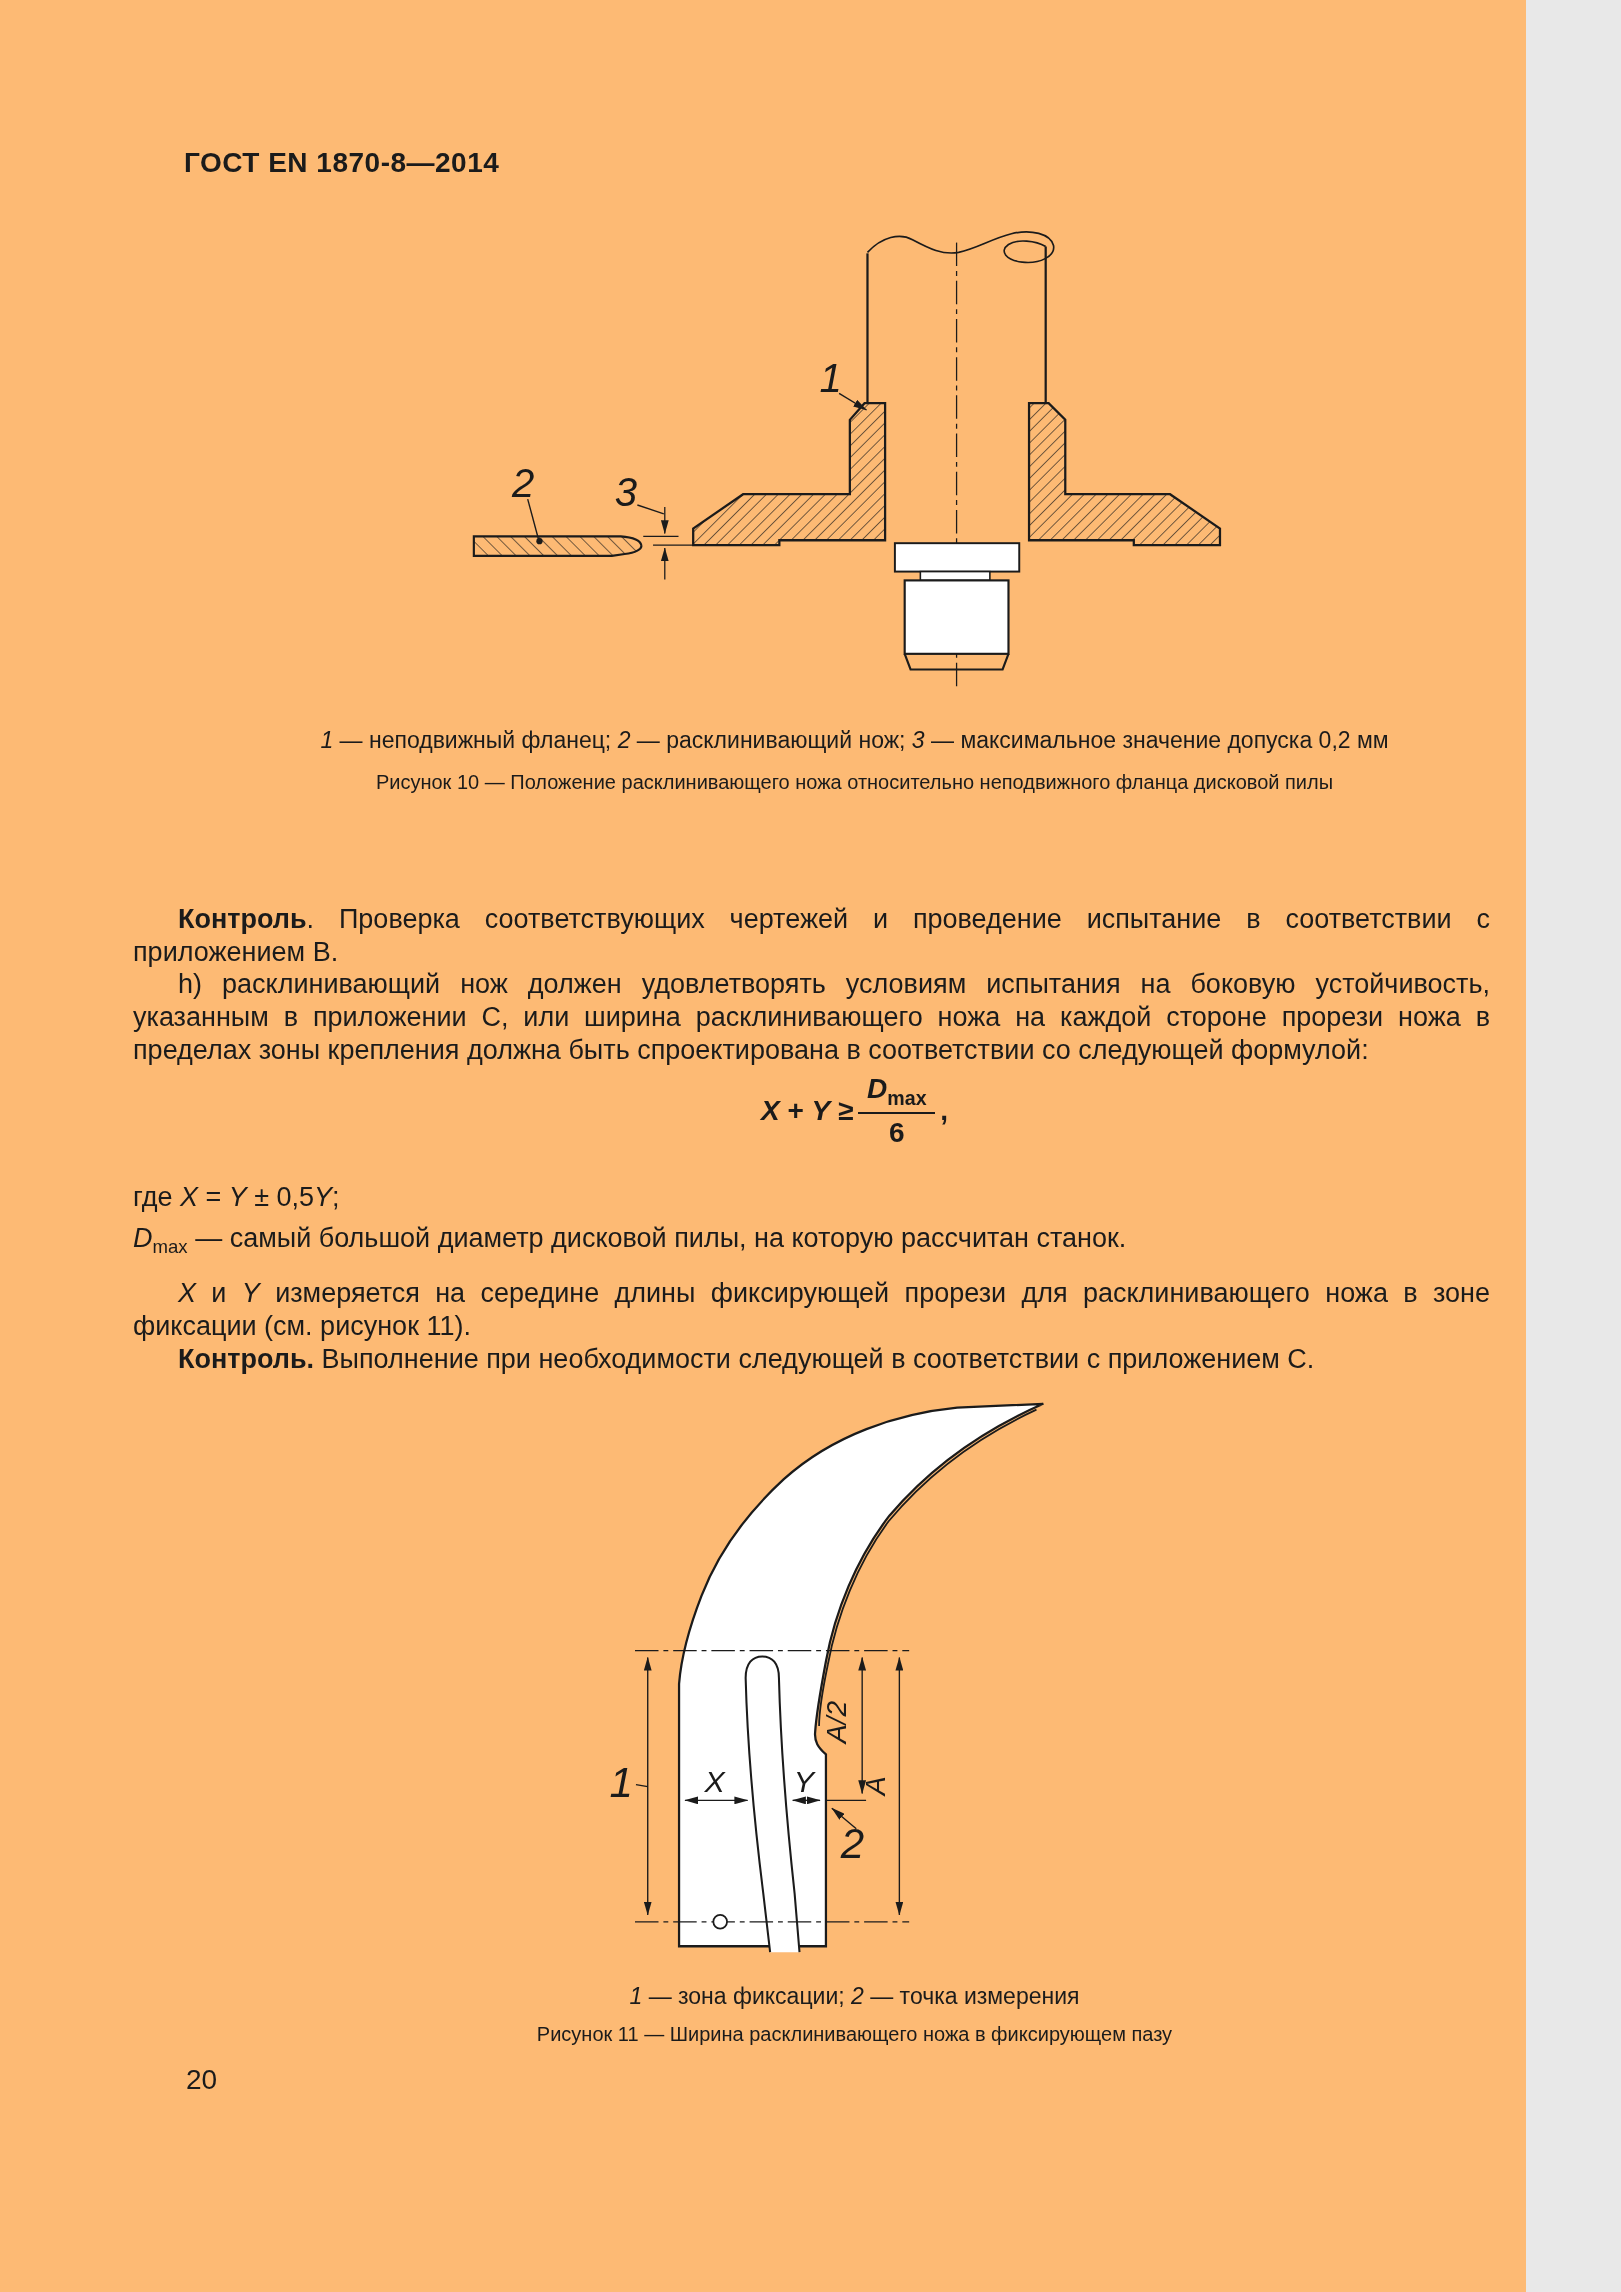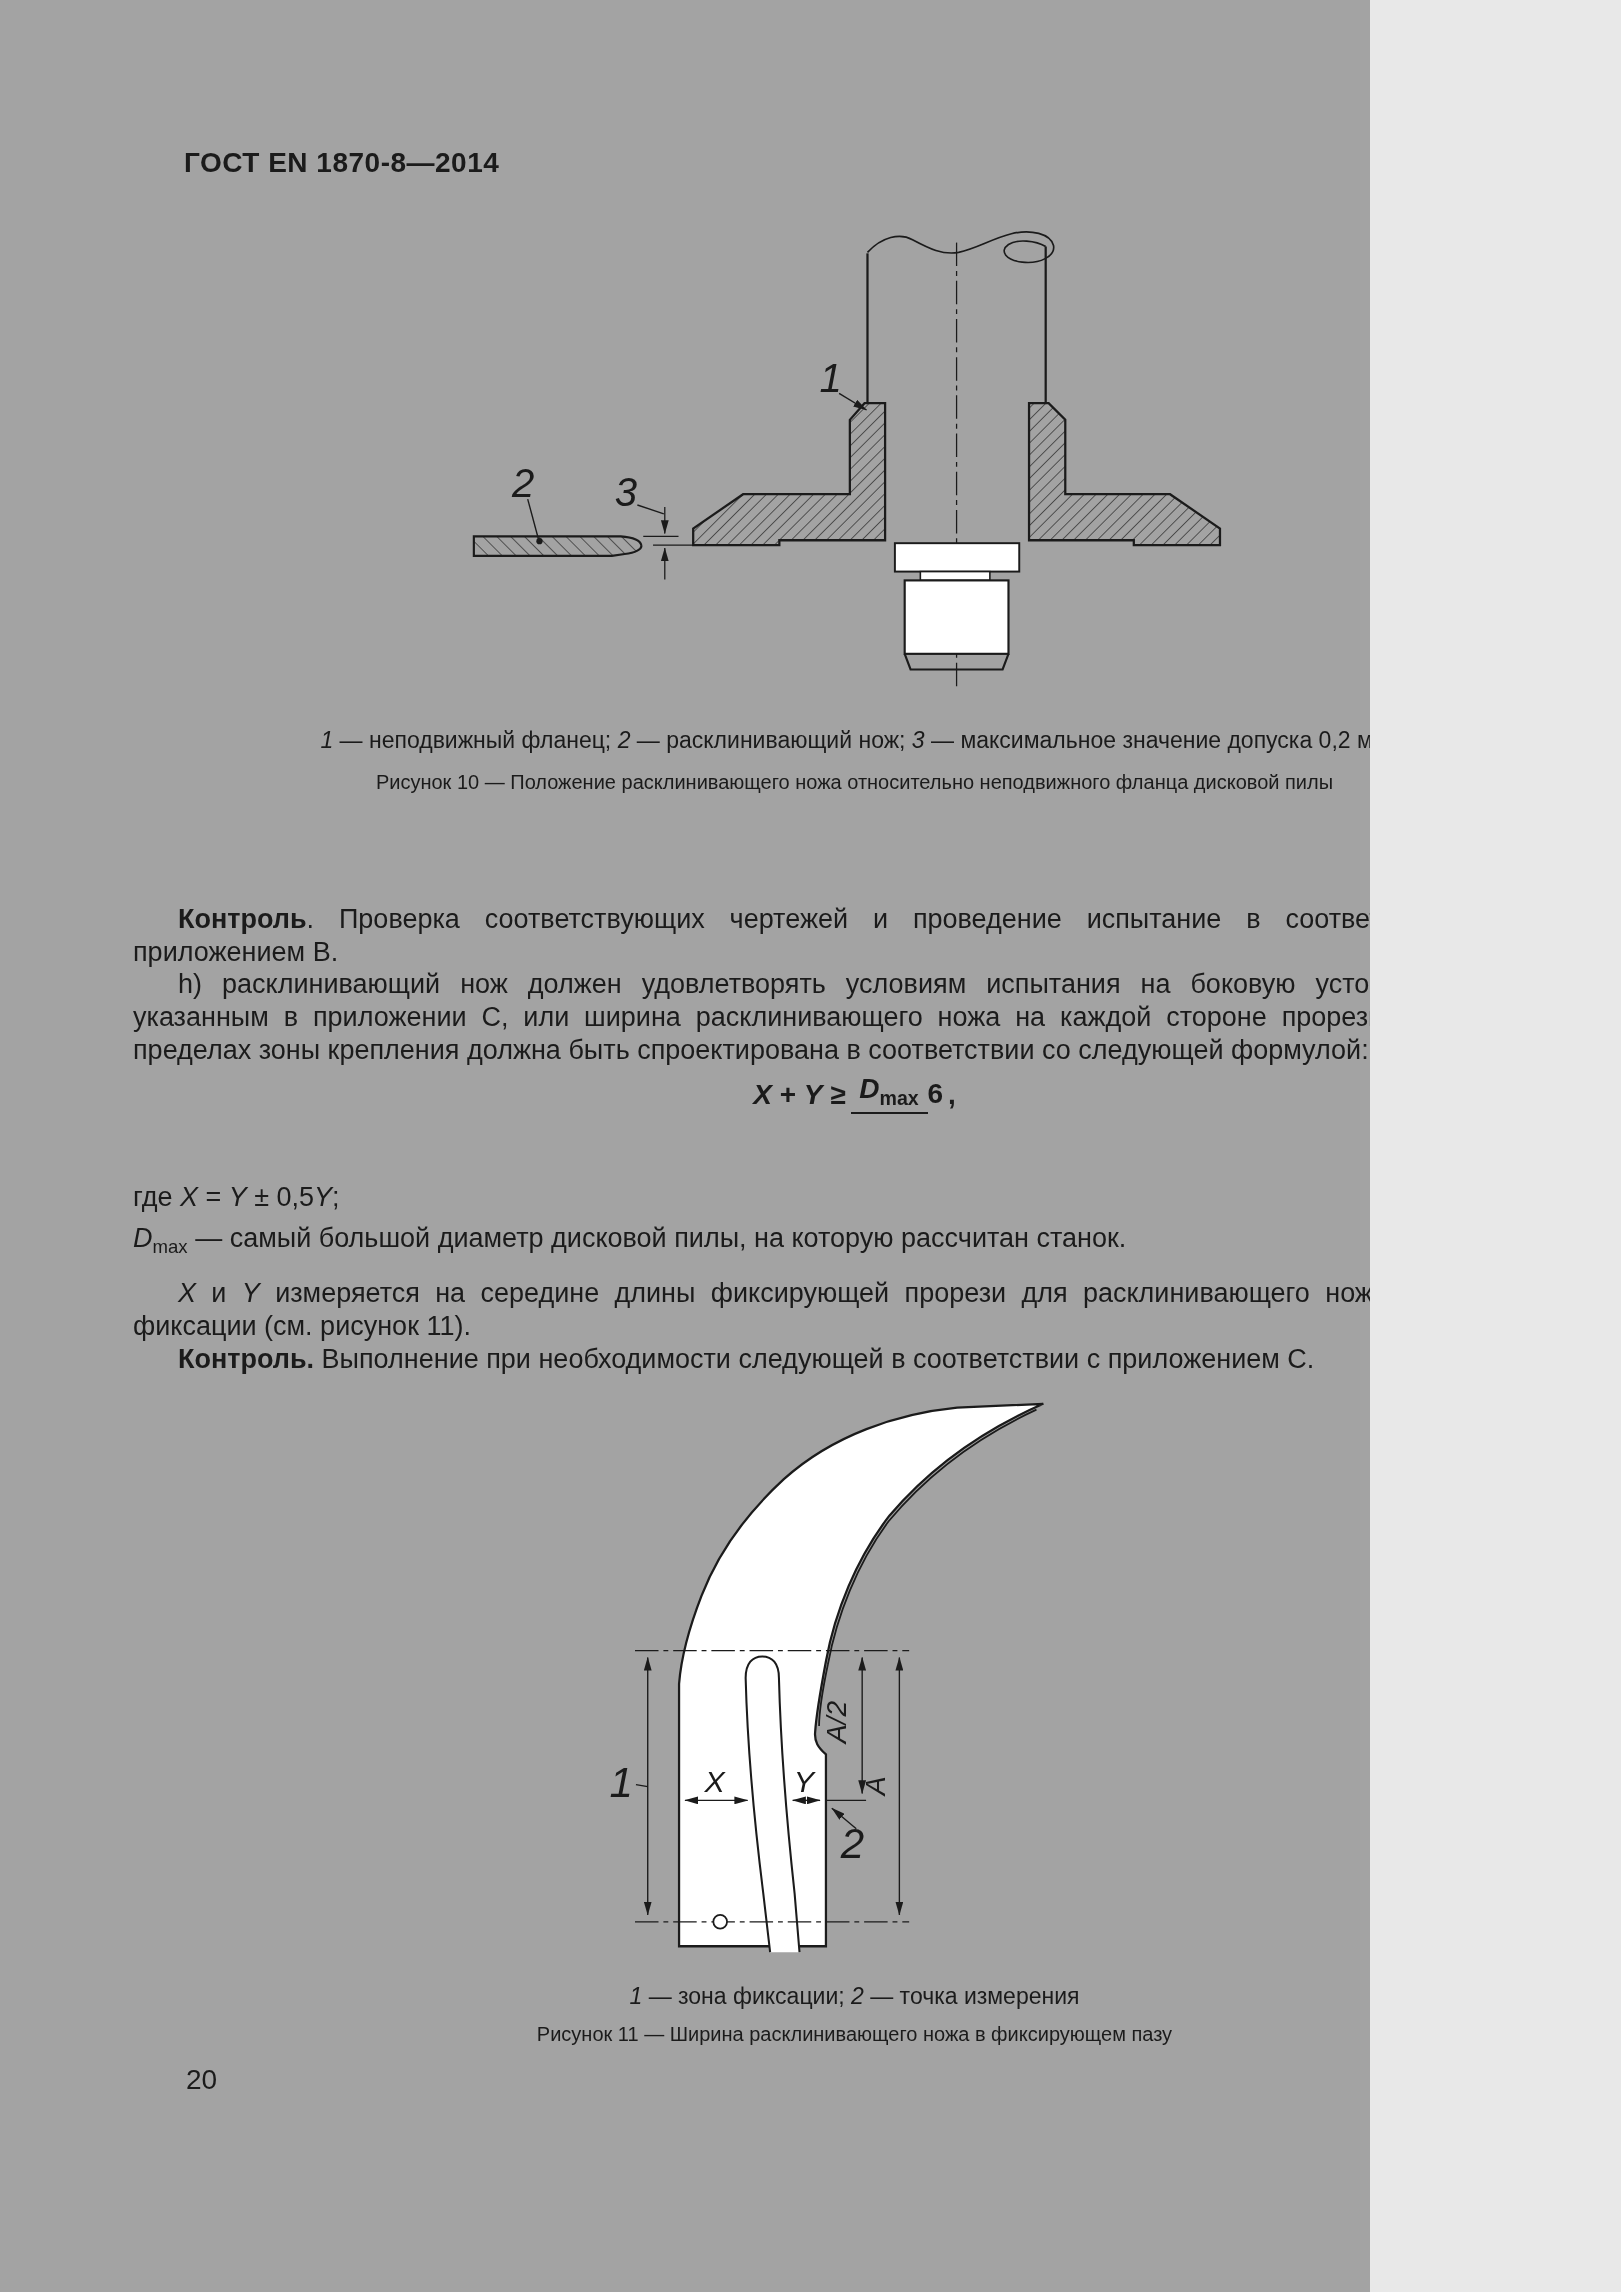--- a/index.html
+++ b/index.html
@@ -1,28 +1,28 @@
 <!DOCTYPE html>
 <html><head>
 <meta charset="utf-8">
 <style>
   html,body{margin:0;padding:0;background:#e8e8e8;}
-  .page{position:relative;width:1370px;height:2293px;background:#a3a3a3;
+  .page{position:relative;width:1526px;height:2293px;background:#fdba74;
         font-family:"Liberation Sans",sans-serif;color:#1b1b1b;overflow:hidden;}
   .abs{position:absolute;}
   .hdr{left:184px;top:147px;font-size:28px;font-weight:bold;letter-spacing:0.5px;}
   .body-text{left:133px;width:1357px;font-size:27px;line-height:33px;text-align:justify;}
   .indent{text-indent:45px;}
   .caption{left:133px;width:1443px;text-align:center;}
   .legend{font-size:23px;}
   .figcap{font-size:20px;}
   .pagenum{left:186px;top:2064px;font-size:28px;}
   .formula{left:133px;width:1443px;top:1075px;display:flex;align-items:center;
            justify-content:center;font-size:28px;font-weight:bold;}
-  .frac{display:inline-flex;flex-direction:row;text-align:center;margin:0 4.9px;}
+  .frac{display:inline-flex;flex-direction:column;text-align:center;margin:0 4.9px;}
   .num{padding:0 8.8px 3.9px 8.8px;border-bottom:2.4px solid #1b1b1b;line-height:1;}
   .den{padding-top:4.9px;line-height:1;}
   .formula sub{font-size:19.6px;}
   .dsub{font-size:18.6px;}
   svg text{font-family:"Liberation Sans",sans-serif;fill:#1b1b1b;font-style:italic;}
   svg{shape-rendering:geometricPrecision;}
 </style>
 </head>
 <body>
 

